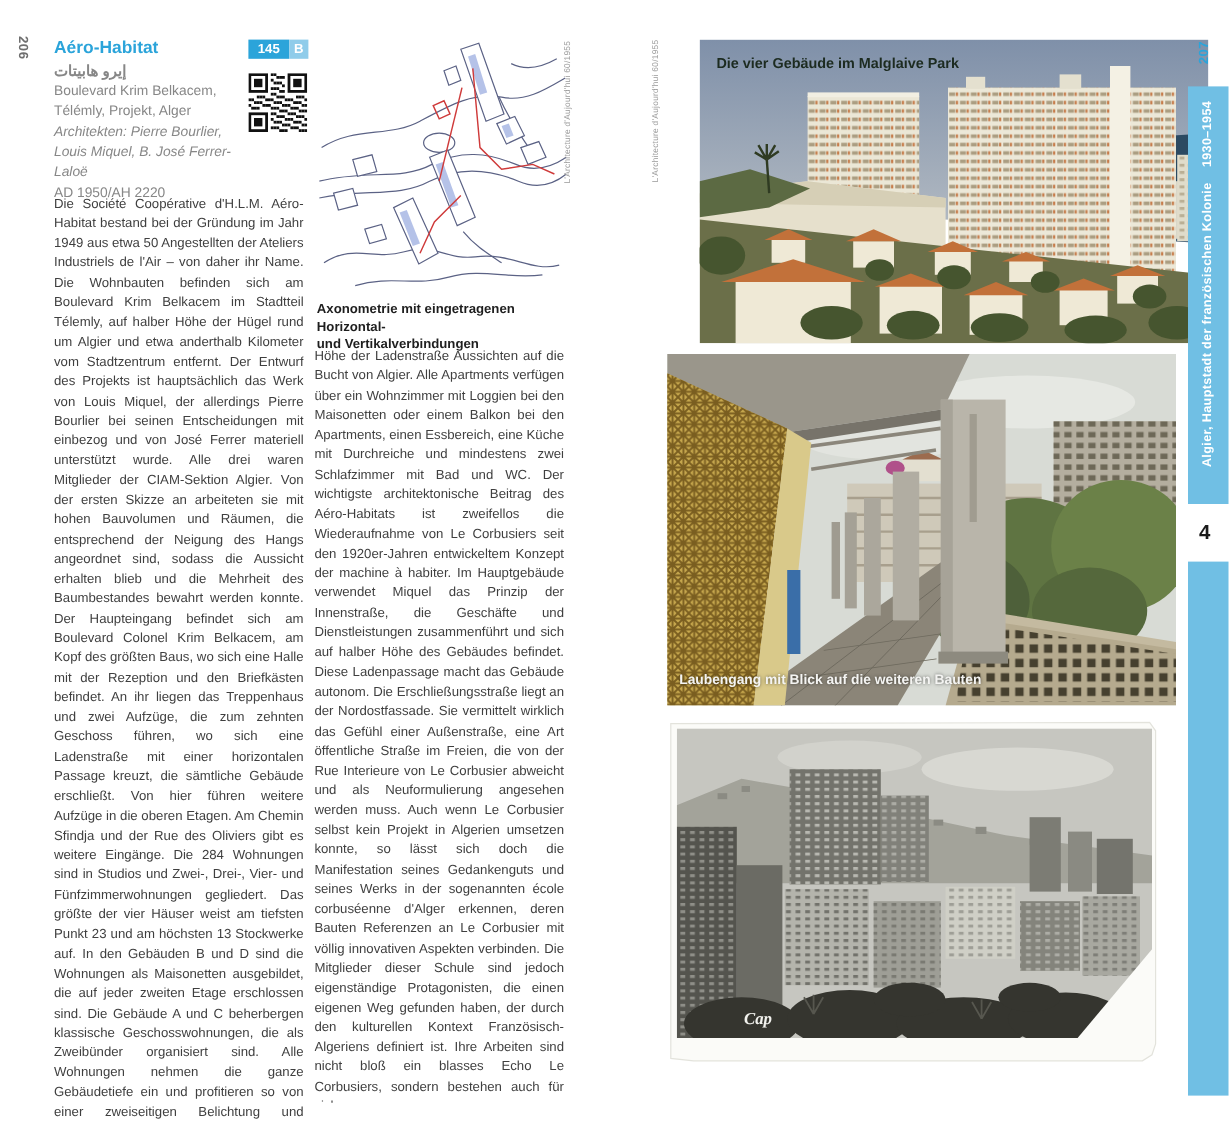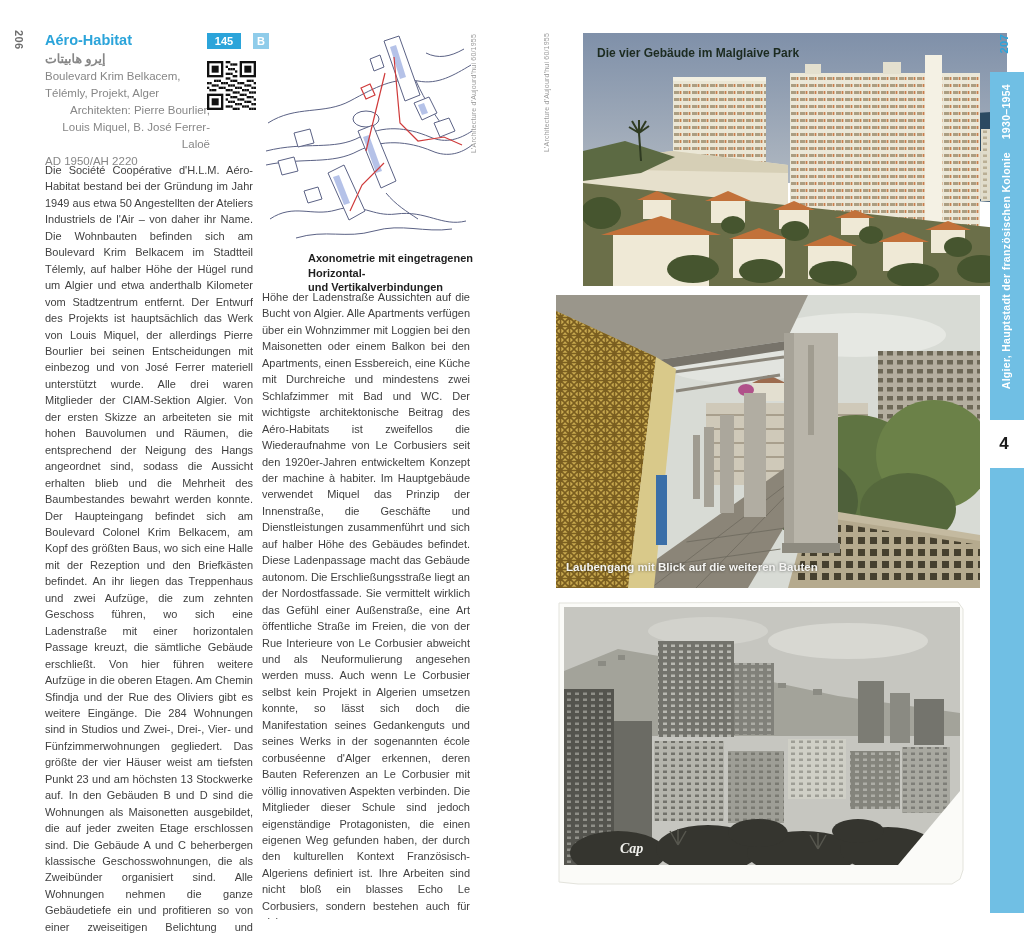--- a/index.html
+++ b/index.html
@@ -8,22 +8,22 @@
   .abs{position:absolute;}
   
   .vtext{writing-mode:vertical-rl;transform:rotate(180deg);white-space:nowrap;}
   
   .vplain{writing-mode:vertical-rl;white-space:nowrap;}
   .pagenum{font-size:11px;font-weight:bold;letter-spacing:.4px;}
   .credit{font-size:7px;color:#9a9a9a;letter-spacing:.2px;}
   .header{width:165px;color:#878787;font-size:11.5px;line-height:17px;}
   .header .title{color:#2ba4da;font-weight:bold;font-size:14.5px;line-height:19px;margin-bottom:1px;}
   .header .arabic{font-weight:bold;font-size:12.5px;}
-  .header .it{text-align:right;}
-  .badge{display:flex;gap:12px;}
+  .header .it{font-style:italic;}
+  .badge{display:flex;gap:0;}
   .badge .num{background:#2ba4da;color:#fff;font-weight:bold;font-size:11px;
               width:34px;height:16px;display:flex;align-items:center;justify-content:center;}
   .badge .let{background:#8fccea;color:#fff;font-weight:bold;font-size:11px;
               width:16px;height:16px;display:flex;align-items:center;justify-content:center;}
   .body-col{width:208px;text-align:justify;font-size:11px;line-height:16.45px;
             color:#3f3f3f;hyphens:auto;-webkit-hyphens:auto;overflow:hidden;}
   .map-caption{width:212px;font-weight:bold;font-size:11px;line-height:14.5px;color:#1e1e1e;}
   .photo-cap-dark{font-weight:bold;font-size:12px;color:#1c2b20;}
   .photo-cap-light{font-weight:bold;font-size:11.5px;color:#f4f4f2;text-shadow:0 0 3px rgba(0,0,0,.55);}
   .sidebar-bar{background:#70bfe4;}
@@ -210,21 +210,21 @@
     <g fill="none" stroke="#cf3a3a" stroke-width="1.2">
       <path d="M128,24 L134,90 L152,108 L178,104 L196,112"></path>
       <path d="M119,40 L100,118"></path>
       <path d="M118,130 L96,152 L84,178"></path>
       <polygon points="95,55 104,51 109,62 100,66" fill="none"></polygon>
     </g>
   </svg>
 
   <div class="abs vtext credit" style="left:470px;top:34px;">L'Architecture d'Aujourd'hui 60/1955</div>
 
-  <div class="abs map-caption" style="left:264px;top:251px;margin-left:44px;">
+  <div class="abs map-caption" style="left:264px;top:251px;">
     <div>Axonometrie mit eingetragenen Horizontal-</div>
     <div>und Vertikalverbindungen</div>
   </div>
 
   <div class="abs body-col" style="left:45px;top:162px;height:774px;">Die Société Coopérative d'H.L.M. Aéro-Habitat bestand bei der Gründung im Jahr 1949 aus etwa 50 Angestellten der Ateliers Industriels de l'Air – von daher ihr Name. Die Wohnbauten befinden sich am Boulevard Krim Belkacem im Stadtteil Télemly, auf halber Höhe der Hügel rund um Algier und etwa anderthalb Kilometer vom Stadtzentrum entfernt. Der Entwurf des Projekts ist hauptsächlich das Werk von Louis Miquel, der allerdings Pierre Bourlier bei seinen Entscheidungen mit einbezog und von José Ferrer materiell unterstützt wurde. Alle drei waren Mitglieder der CIAM-Sektion Algier. Von der ersten Skizze an arbeiteten sie mit hohen Bauvolumen und Räumen, die entsprechend der Neigung des Hangs angeordnet sind, sodass die Aussicht erhalten blieb und die Mehrheit des Baumbestandes bewahrt werden konnte. Der Haupteingang befindet sich am Boulevard Colonel Krim Belkacem, am Kopf des größten Baus, wo sich eine Halle mit der Rezeption und den Briefkästen befindet. An ihr liegen das Treppenhaus und zwei Aufzüge, die zum zehnten Geschoss führen, wo sich eine Ladenstraße mit einer horizontalen Passage kreuzt, die sämtliche Gebäude erschließt. Von hier führen weitere Aufzüge in die oberen Etagen. Am Chemin Sfindja und der Rue des Oliviers gibt es weitere Eingänge. Die 284 Wohnungen sind in Studios und Zwei-, Drei-, Vier- und Fünfzimmerwohnungen gegliedert. Das größte der vier Häuser weist am tiefsten Punkt 23 und am höchsten 13 Stockwerke auf. In den Gebäuden B und D sind die Wohnungen als Maisonetten ausgebildet, die auf jeder zweiten Etage erschlossen sind. Die Gebäude A und C beherbergen klassische Geschosswohnungen, die als Zweibünder organisiert sind. Alle Wohnungen nehmen die ganze Gebäudetiefe ein und profitieren so von einer zweiseitigen Belichtung und Querlüftung und bieten ab</div>
   <div class="abs body-col" style="left:262px;top:289px;height:630px;">Höhe der Ladenstraße Aussichten auf die Bucht von Algier. Alle Apartments verfügen über ein Wohnzimmer mit Loggien bei den Maisonetten oder einem Balkon bei den Apartments, einen Essbereich, eine Küche mit Durchreiche und mindestens zwei Schlafzimmer mit Bad und WC. Der wichtigste architektonische Beitrag des Aéro-Habitats ist zweifellos die Wiederaufnahme von Le Corbusiers seit den 1920er-Jahren entwickeltem Konzept der machine à habiter. Im Hauptgebäude verwendet Miquel das Prinzip der Innenstraße, die Geschäfte und Dienstleistungen zusammenführt und sich auf halber Höhe des Gebäudes befindet. Diese Ladenpassage macht das Gebäude autonom. Die Erschließungsstraße liegt an der Nordostfassade. Sie vermittelt wirklich das Gefühl einer Außenstraße, eine Art öffentliche Straße im Freien, die von der Rue Interieure von Le Corbusier abweicht und als Neuformulierung angesehen werden muss. Auch wenn Le Corbusier selbst kein Projekt in Algerien umsetzen konnte, so lässt sich doch die Manifestation seines Gedankenguts und seines Werks in der sogenannten école corbuséenne d'Alger erkennen, deren Bauten Referenzen an Le Corbusier mit völlig innovativen Aspekten verbinden. Die Mitglieder dieser Schule sind jedoch eigenständige Protagonisten, die einen eigenen Weg gefunden haben, der durch den kulturellen Kontext Französisch-Algeriens definiert ist. Ihre Arbeiten sind nicht bloß ein blasses Echo Le Corbusiers, sondern bestehen auch für sich.</div>
 
   <div class="abs vtext credit" style="left:543px;top:33px;">L'Architecture d'Aujourd'hui 60/1955</div>
 
   <div class="abs" style="left:583px;top:33px;">

